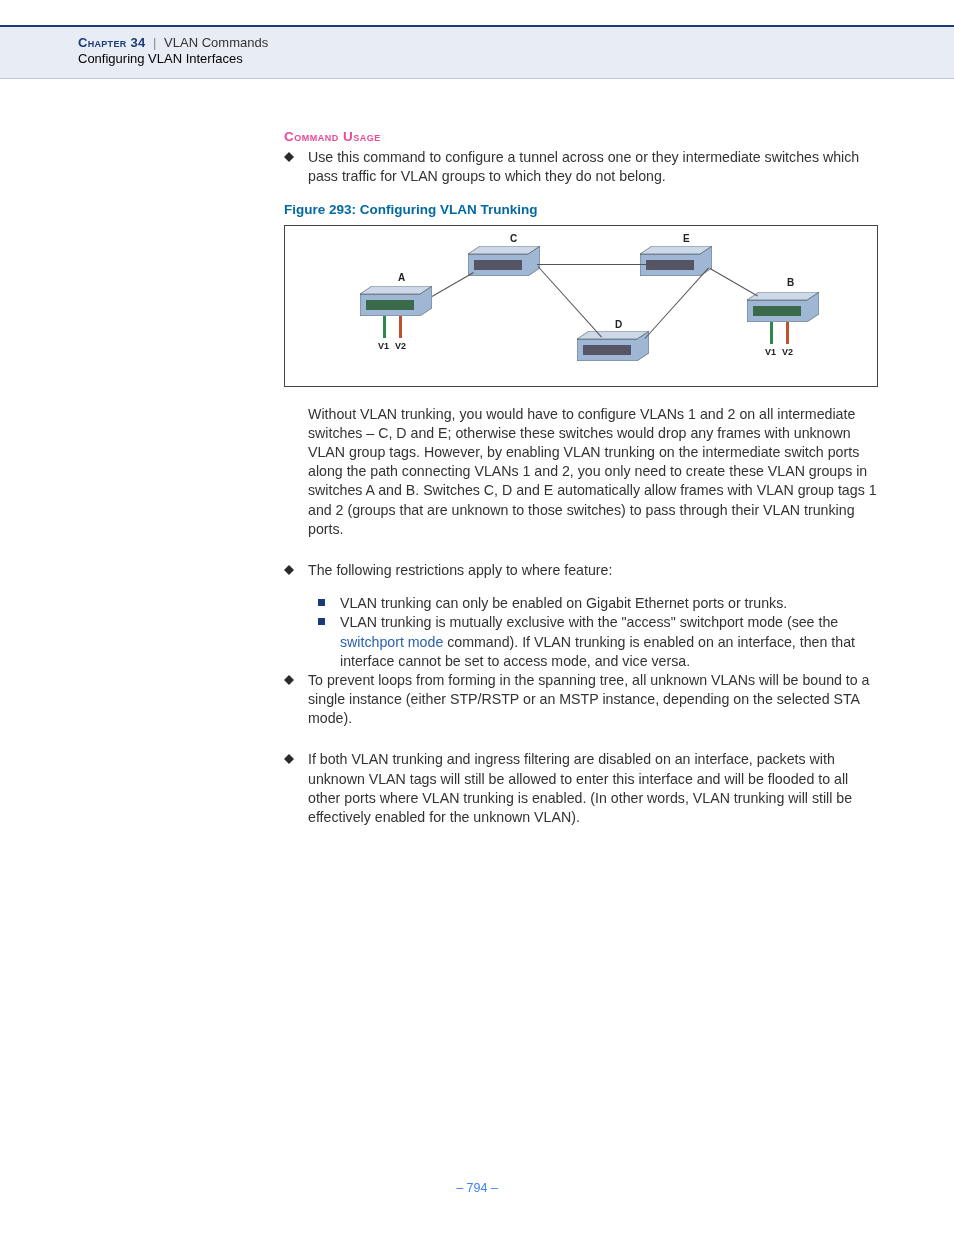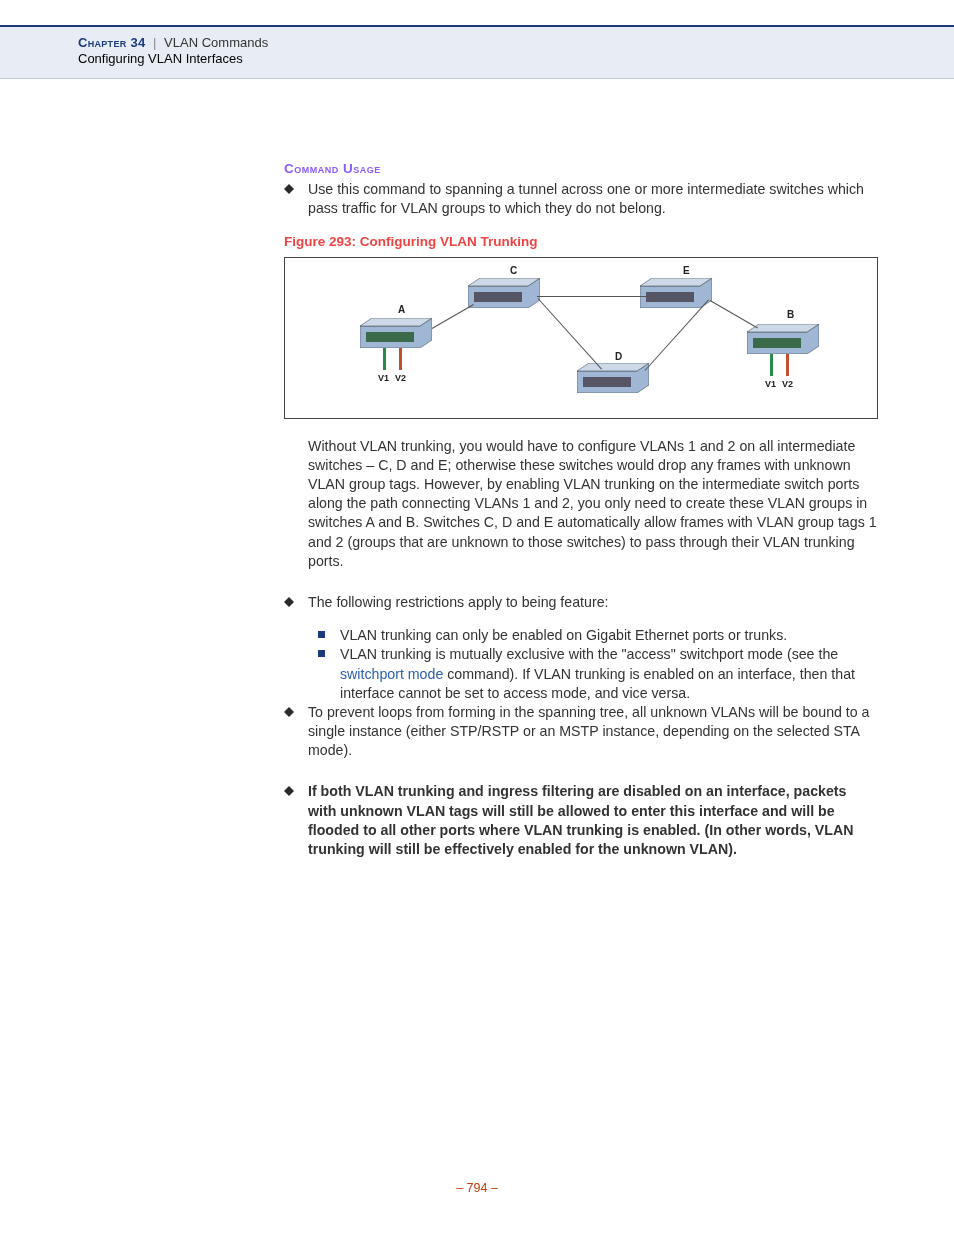--- a/index.html
+++ b/index.html
@@ -30,40 +30,39 @@
   .chapter-sub { color: #000000; margin-top: 1px; }
   .content {
     position: absolute;
     top: 128px;
     left: 284px;
     width: 594px;
     font-size: 14.2px;
     line-height: 1.35;
   }
   .section-head {
-    color: #8b5cf6;
+    color: #ec4899;
     font-weight: bold;
     font-variant: small-caps;
     letter-spacing: 0.5px;
     margin-bottom: 2px;
     font-size: 13.5px;
-    margin-top: 32px;
   }
   .bullet-row { position: relative; padding-left: 24px; margin-bottom: 14px; }
   .bullet-row .diamond {
     position: absolute;
     left: 0;
     top: 4px;
     width: 10px;
     height: 10px;
   }
   .diamond svg { width: 100%; height: 100%; display: block; }
   .para { margin-bottom: 14px; padding-left: 24px; }
   .fig-caption {
-    color: #ef4444;
+    color: #0369a1;
     font-weight: bold;
     font-size: 13.5px;
     margin: 8px 0 6px 0;
   }
   .figure-box {
     border: 1px solid #444;
     height: 162px;
     margin-bottom: 18px;
     position: relative;
     background: #ffffff;
@@ -87,21 +86,21 @@
   .sub-bullet .square {
     position: absolute; left: 34px; top: 5px; width: 7px; height: 7px; background: #1a3a7a;
   }
   .link { color: #2a5fb0; }
   .footer {
     position: absolute;
     bottom: 40px;
     left: 0; right: 0;
     text-align: center;
     font-size: 12.5px;
-    color: #c2410c;
+    color: #3b82f6;
   }
 </style>
 </head>
 <body>
 
 <div class="header-band">
   <div class="chapter-line">
     <span class="chapter-label">Chapter 34</span>
     <span class="chapter-sep">|</span>
     <span class="chapter-title">VLAN Commands</span>
@@ -112,21 +111,21 @@
 <div class="content">
 
   <div class="section-head">Command Usage</div>
 
   <div class="bullet-row">
     <span class="diamond">
       <svg viewBox="0 0 10 10">
           <polygon points="5,0 10,5 5,10 0,5" fill="#2a2a2a"></polygon>
         </svg>
     </span>
-    <span>Use this command to spanning a tunnel across one or more intermediate switches which pass traffic for VLAN groups to which they do not belong.</span>
+    <span>Use this command to configure a tunnel across one or they intermediate switches which pass traffic for VLAN groups to which they do not belong.</span>
   </div>
 
 
   <div class="fig-caption">Figure 293:  Configuring VLAN Trunking</div>
 
   <div class="figure-box">
 
     <span class="sw-label" style="left:113px; top:45px;">A</span>
     <div class="sw" style="left:75px; top:60px;">
       <svg viewBox="0 0 72 30">
@@ -188,21 +187,21 @@
   </div>
 
   <div class="para" style="margin-bottom:22px;">Without VLAN trunking, you would have to configure VLANs 1 and 2 on all intermediate switches – C, D and E; otherwise these switches would drop any frames with unknown VLAN group tags. However, by enabling VLAN trunking on the intermediate switch ports along the path connecting VLANs 1 and 2, you only need to create these VLAN groups in switches A and B. Switches C, D and E automatically allow frames with VLAN group tags 1 and 2 (groups that are unknown to those switches) to pass through their VLAN trunking ports.</div>
 
   <div class="bullet-row">
     <span class="diamond">
       <svg viewBox="0 0 10 10">
           <polygon points="5,0 10,5 5,10 0,5" fill="#2a2a2a"></polygon>
         </svg>
     </span>
-    <span>The following restrictions apply to being feature:</span>
+    <span>The following restrictions apply to where feature:</span>
   </div>
 
   <div class="sub-bullet">
     <span class="square"></span>
     <span>VLAN trunking can only be enabled on Gigabit Ethernet ports or trunks.</span>
   </div>
 
   <div class="sub-bullet" style="">
     <span class="square"></span>
     <span>VLAN trunking is mutually exclusive with the "access" switchport mode (see the </span><span class="link">switchport mode</span><span> command). If VLAN trunking is enabled on an interface, then that interface cannot be set to access mode, and vice versa.</span>
@@ -210,21 +209,21 @@
 
   <div class="bullet-row" style="margin-bottom:22px;">
     <span class="diamond">
       <svg viewBox="0 0 10 10">
           <polygon points="5,0 10,5 5,10 0,5" fill="#2a2a2a"></polygon>
         </svg>
     </span>
     <span>To prevent loops from forming in the spanning tree, all unknown VLANs will be bound to a single instance (either STP/RSTP or an MSTP instance, depending on the selected STA mode).</span>
   </div>
 
-  <div class="bullet-row" style="margin-bottom:26px;font-weight:bold;">
+  <div class="bullet-row" style="margin-bottom:26px;">
     <span class="diamond">
       <svg viewBox="0 0 10 10">
           <polygon points="5,0 10,5 5,10 0,5" fill="#2a2a2a"></polygon>
         </svg>
     </span>
     <span>If both VLAN trunking and ingress filtering are disabled on an interface, packets with unknown VLAN tags will still be allowed to enter this interface and will be flooded to all other ports where VLAN trunking is enabled. (In other words, VLAN trunking will still be effectively enabled for the unknown VLAN).</span>
   </div>
 
 
 </div>

